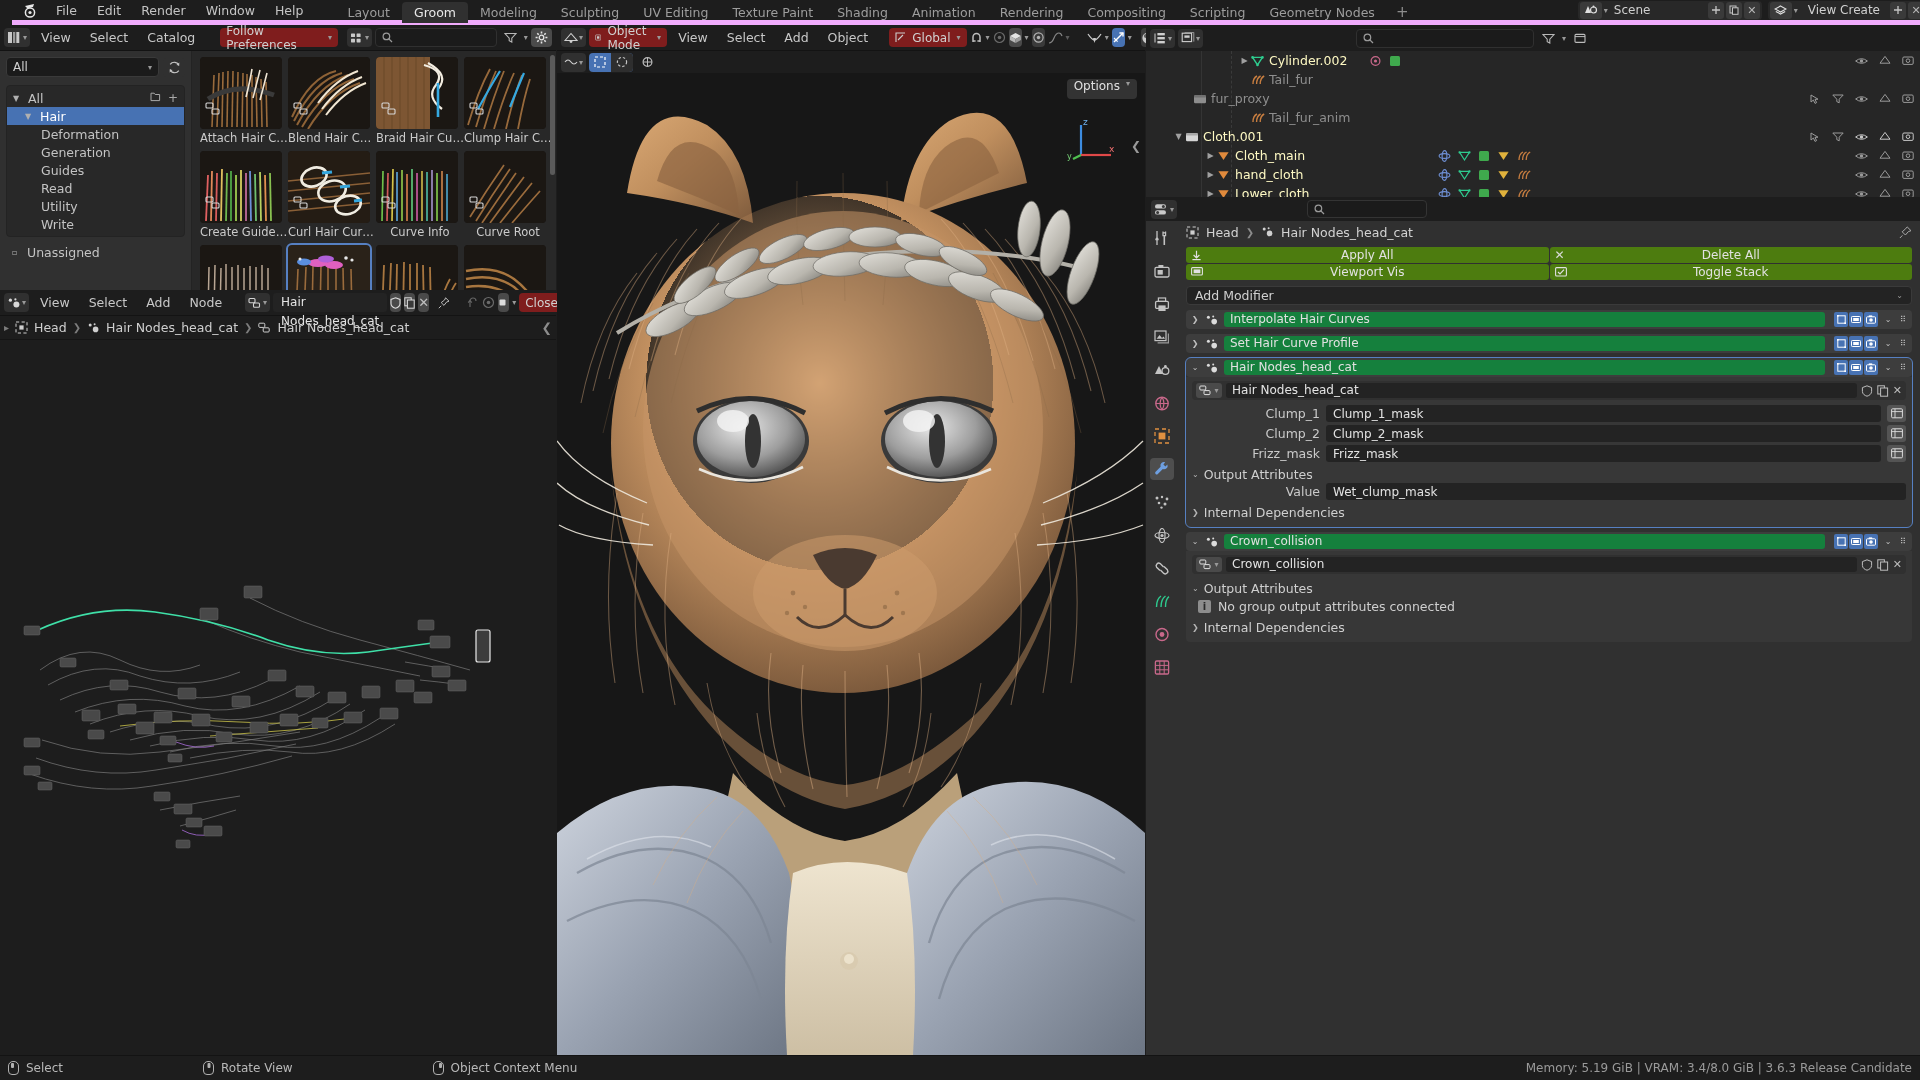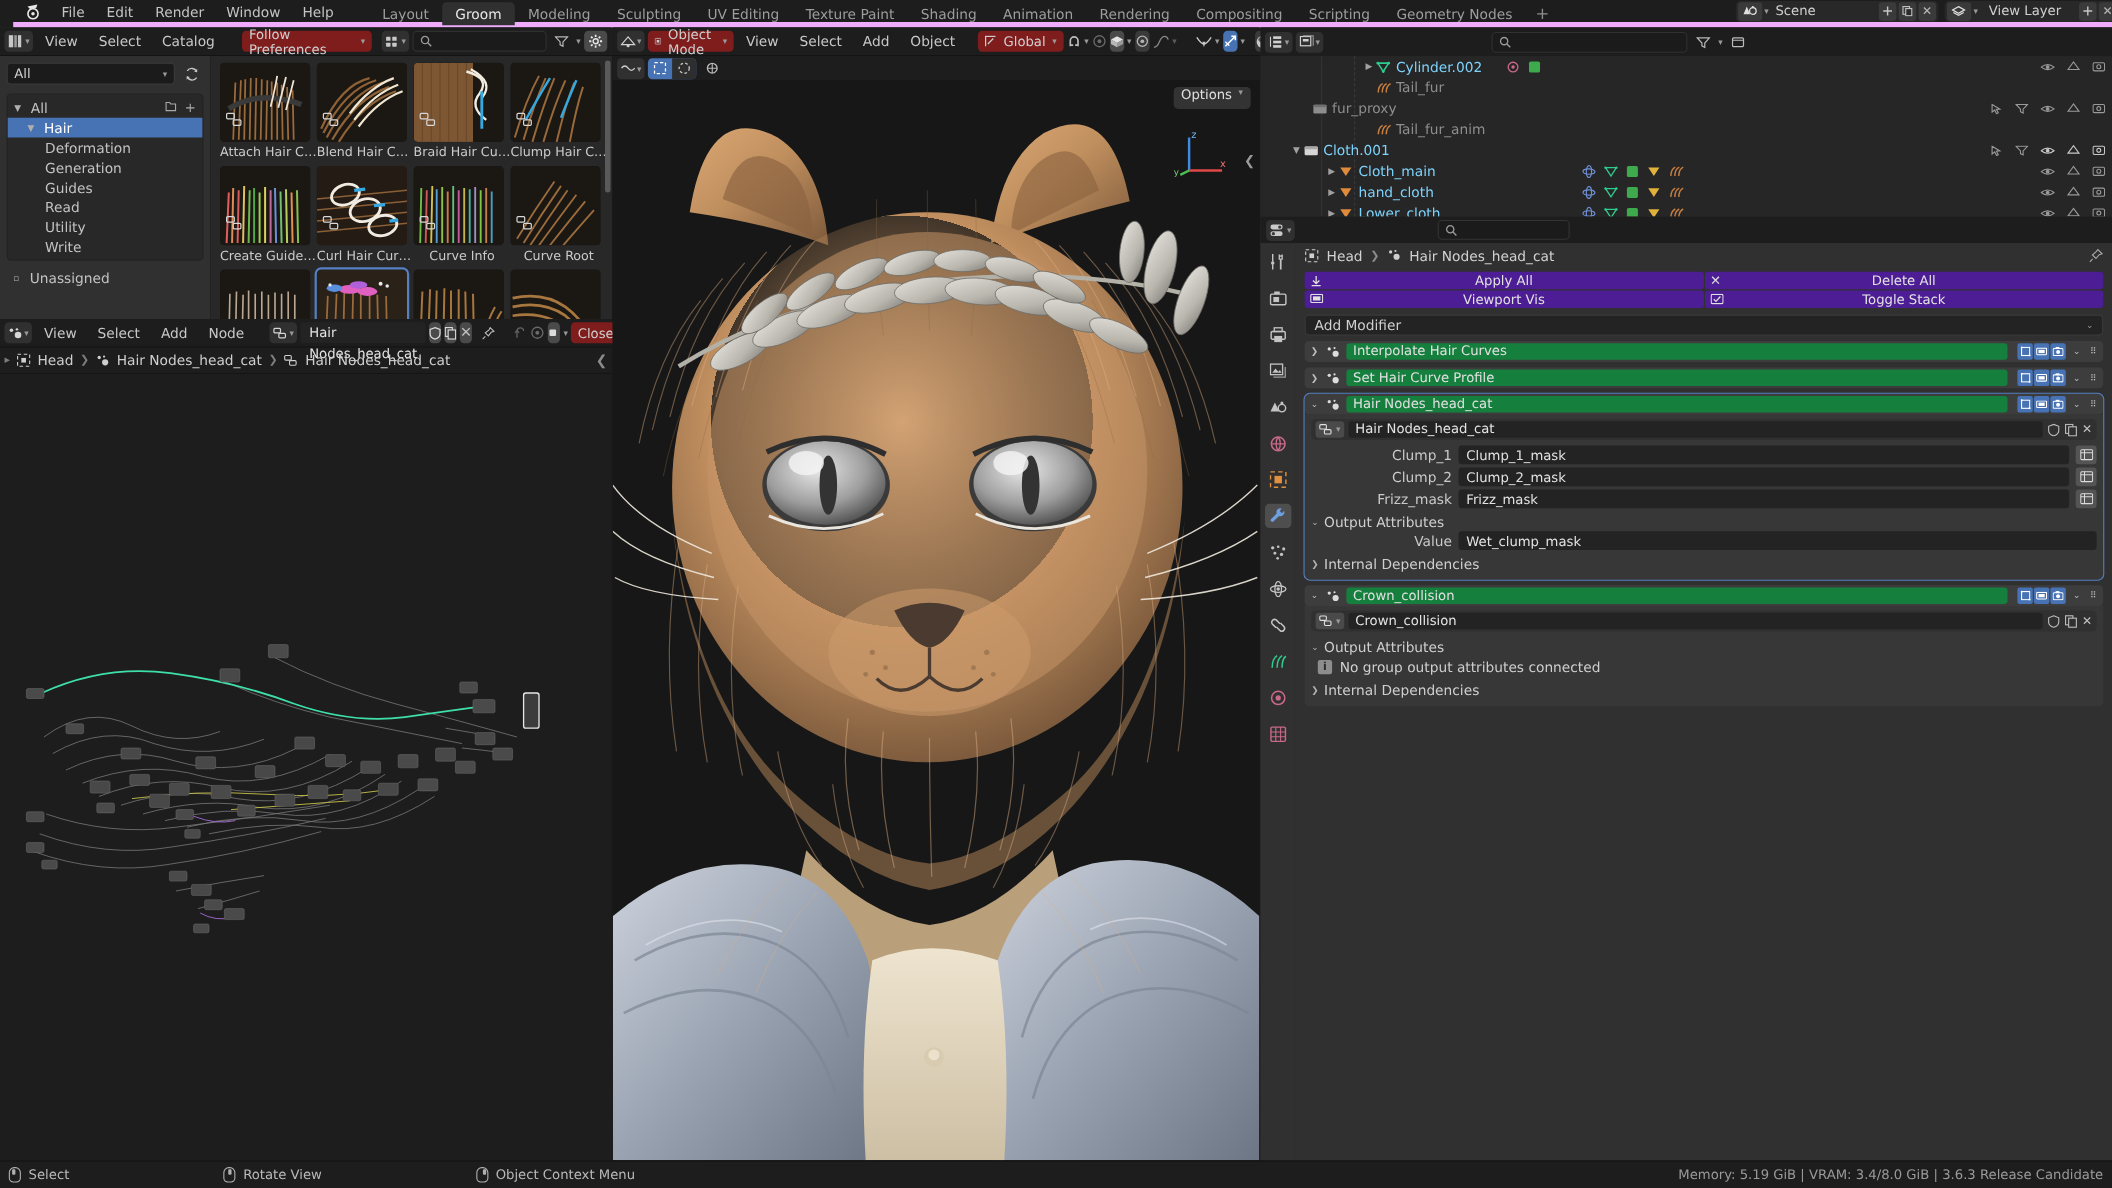--- a/index.html
+++ b/index.html
@@ -128,21 +128,21 @@
 
   
   .outliner{ position:absolute; left:1146px; top:25px; width:774px; height:172px; background:#262626; }
   .ol-hdr{ height:26px; background:#1d1d1d; display:flex; align-items:center; gap:3px; padding:0 4px; }
   .ol-search{
     flex:1; display:flex; align-items:center; gap:5px; background:#1b1b1b; border:1px solid #303030;
     border-radius:4px; height:19px; padding:0 6px; color:#808080; font-size:12px; max-width:178px; margin-left:150px;
   }
   .ol-body{ position:absolute; left:0; top:26px; right:0; bottom:0; background:#262626; overflow:hidden;}
   .ol-row{ height:19px; display:flex; align-items:center; font-size:12.5px; position:relative; }
-  .ol-name{ color:#7dd3fc; white-space:nowrap; }
+  .ol-name{ color:#fef9c3; white-space:nowrap; }
   .ol-name.dim{ color:#8e8e8e; }
   .ol-tri{ width:13px; text-align:center; font-size:8px; color:#a0a0a0; }
   .ol-ico{ width:18px; text-align:center; }
   .ol-right{ position:absolute; right:6px; display:flex; align-items:center; gap:11px; color:#9a9a9a; font-size:11px;}
   .ol-mods{ position:absolute; left:292px; display:flex; gap:7px; align-items:center;}
   .ol-vline{ position:absolute; top:0; bottom:0; width:1px; background:#343434; }
 
   
   .props{ position:absolute; left:1146px; top:197px; width:774px; height:858px; background:#303030; }
   .pr-hdr{ height:24px; background:#1d1d1d; display:flex; align-items:center; gap:4px; padding:0 5px;}
@@ -161,21 +161,21 @@
 
   .pr-crumb{
     height:22px; display:flex; align-items:center; gap:7px; padding:0 8px; font-size:12.5px;
     color:#d2d2d2;
   }
   .pin{ margin-left:auto; color:#9a9a9a; }
 
   .pr-topbtns{ display:flex; flex-direction:column; gap:1px; padding:4px 8px 0 8px;}
   .pr-btnrow{ display:flex; gap:1px; }
   .pbtn{
-    flex:1; height:16px; background:#4c1d95; border-radius:3px; display:flex;
+    flex:1; height:16px; background:#4d7c0f; border-radius:3px; display:flex;
     align-items:center; justify-content:center; font-size:12px; color:#e2e2e2; position:relative;
   }
   .pbtn .lico{ position:absolute; left:5px; color:#dcdcdc; }
   .addmod{
     margin:6px 8px 0 8px; height:19px; background:#232323; border:1px solid #3a3a3a;
     border-radius:4px; display:flex; align-items:center; padding:0 8px; font-size:12.5px; color:#d0d0d0;
   }
 
   .mod{ margin:5px 8px 0 8px; }
   .mod-head{
@@ -286,21 +286,21 @@
         <div class="mini-btn">✕</div>
       </div>
       <div class="vl-box">
         <div class="scene-ico">
           <svg width="13" height="11" viewBox="0 0 13 11">
               <path d="M6.5 1 L12 4 L6.5 7 L1 4 Z" fill="none" stroke="#e0e0e0" stroke-width="1.1"></path>
               <path d="M1.8 6.4 L6.5 9 L11.2 6.4" fill="none" stroke="#e0e0e0" stroke-width="1.1"></path>
             </svg>
         </div>
         <span class="chev">▾</span>
-        <div class="vl-name">View Layer</div>
+        <div class="vl-name">View Create</div>
         <div class="mini-btn">
           <svg width="10" height="10" viewBox="0 0 10 10">
               <path d="M5 1v8M1 5h8" stroke="#c5c5c5" stroke-width="1.3"></path>
             </svg>
         </div>
         <div class="mini-btn">✕</div>
       </div>
     </div>
   </div>
 

